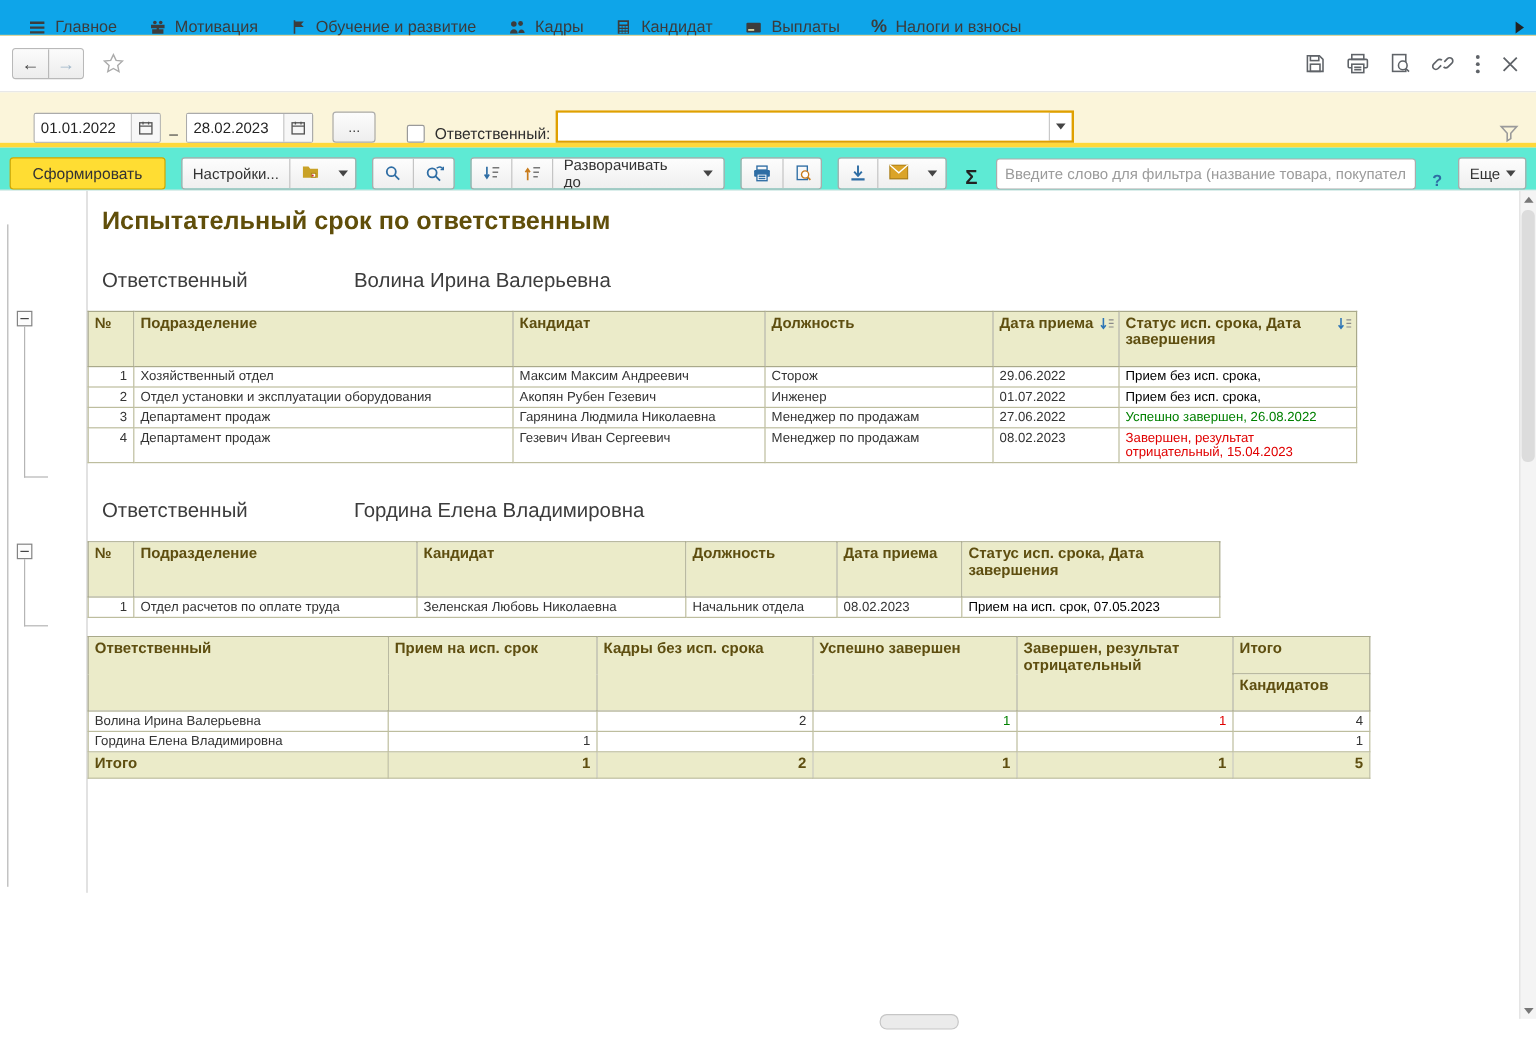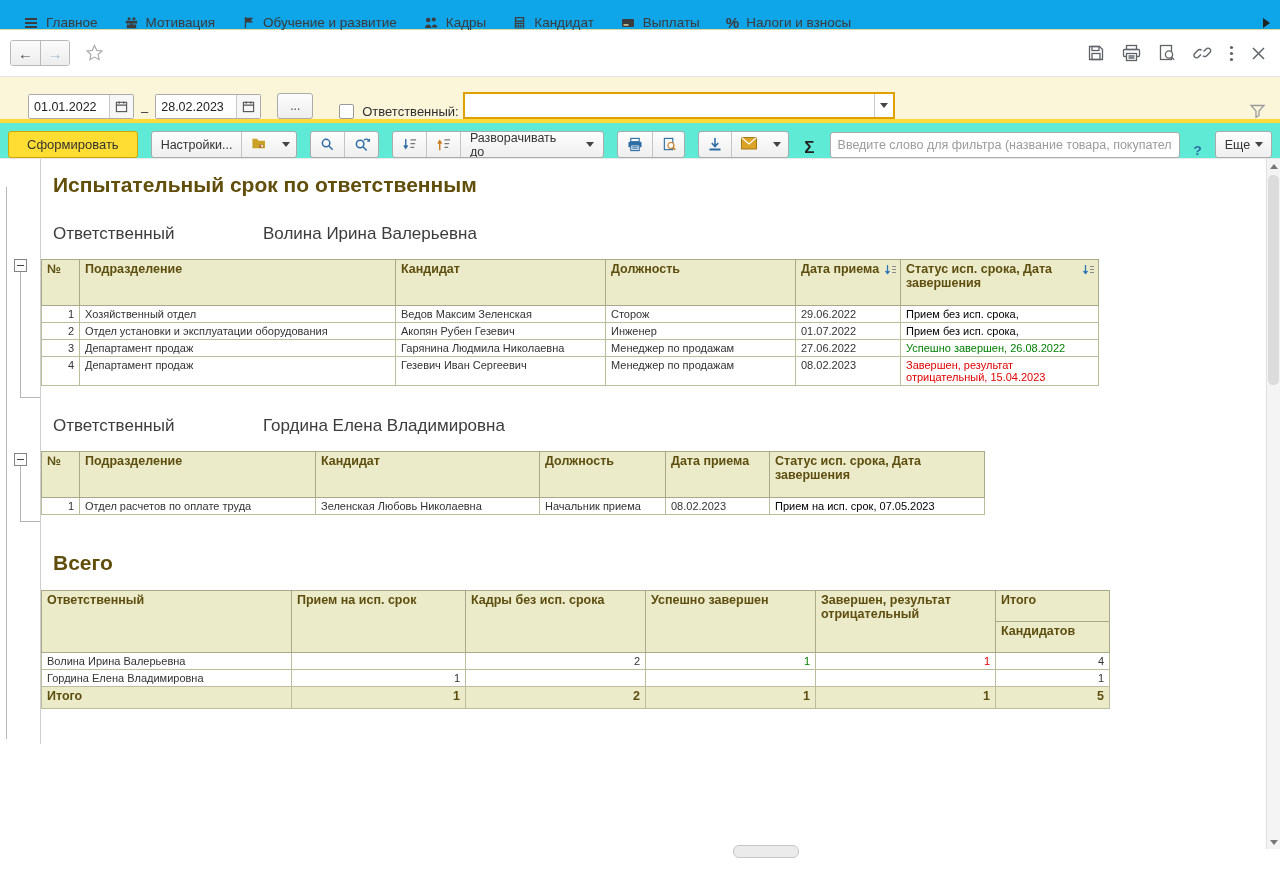--- a/index.html
+++ b/index.html
@@ -58,21 +58,21 @@
   .tbtn { height:25px; padding:0 9px; display:flex; align-items:center; gap:5px;
     font-size:12.5px; color:#333; background:transparent; }
   .tbtn + .tbtn { border-left:1px solid #C4C4C4;gap:16px; }
   .blue { color:#2E6DA4; }
   .sigma { font-size:17px; font-weight:bold; color:#222; padding:0 2px; }
   .search-box { width:358px; height:26px; border:1px solid #ABABAB; border-radius:3px;
     padding:0 7px; font-size:12.5px; font-family:inherit; color:#222; outline:none; }
   .search-box::placeholder { color:#9B9B9B; }
   .help-q { color:#2E6DA4; font-size:13.5px; font-weight:bold; }
   
-  .report { position:relative; height:728px; background:#fff; }
+  .report { position:relative; height:728px; background:#fff;padding-left:32px; }
   .outline-line { position:absolute; border-left:1px solid #B5B5B5; }
   .bracket { position:absolute; border-left:1px solid #B5B5B5; border-bottom:1px solid #B5B5B5; }
   .minus-box { position:absolute; width:13px; height:13px; background:#FCFCFC;
     border:1px solid #848484; }
   .minus-box::before { content:""; position:absolute; left:2px; right:2px; top:5px; border-top:1px solid #444; }
   .content { margin-left:40px; border-left:1px solid #CFCFCF; min-height:585px; padding-bottom:10px; }
   .rep-title { font-size:21px; font-weight:bold; color:#604E0A; padding:14px 0 0 12px; }
   .section-row { display:flex; padding:27px 0 0 12px; font-size:17px; color:#3C3C3C; }
   .section-label { width:210px; }
   table { border-collapse:collapse; table-layout:fixed; margin:15px 0 0 0; }
@@ -387,21 +387,21 @@
                   </svg></span></th>
           <th style="padding-right:18px"><span>Статус исп. срока, Дата завершения</span>
             <span class="sort-ic"><svg width="13" height="12" viewBox="0 0 13 12">
                     <path d="M3.5 1v8M1.5 7l2 2.5 2-2.5" fill="none" stroke="#2E75B6" stroke-width="1.3"></path>
                     <path d="M8 2.5h4M8 5.5h4M8 8.5h4" stroke="#8A8A8A" stroke-width="1"></path>
                   </svg></span></th>
         </tr>
         <tr>
           <td class="num-cell">1</td>
           <td>Хозяйственный отдел</td>
-          <td>Ведов Максим Зеленская</td>
+          <td>Максим Максим Андреевич</td>
           <td>Сторож</td>
           <td>29.06.2022</td>
           <td style="color: rgb(0, 0, 0);">Прием без исп. срока,</td>
         </tr>
         <tr>
           <td class="num-cell">2</td>
           <td>Отдел установки и эксплуатации оборудования</td>
           <td>Акопян Рубен Гезевич</td>
           <td>Инженер</td>
           <td>01.07.2022</td>
@@ -445,28 +445,27 @@
           <th>Подразделение</th>
           <th>Кандидат</th>
           <th>Должность</th>
           <th>Дата приема</th>
           <th>Статус исп. срока, Дата завершения</th>
         </tr>
         <tr>
           <td class="num-cell">1</td>
           <td>Отдел расчетов по оплате труда</td>
           <td>Зеленская Любовь Николаевна</td>
-          <td>Начальник приема</td>
+          <td>Начальник отдела</td>
           <td>08.02.2023</td>
           <td style="color: rgb(0, 0, 0);">Прием на исп. срок, 07.05.2023</td>
         </tr>
       </tbody>
         </table>
 
-      <div class="totals-title">Всего</div>
       <table class="tot-table">
         <colgroup>
             <col style="width:250px">
             <col style="width:174px">
             <col style="width:180px">
             <col style="width:170px">
             <col style="width:180px">
             <col style="width:114px">
           </colgroup>
         <tbody>

